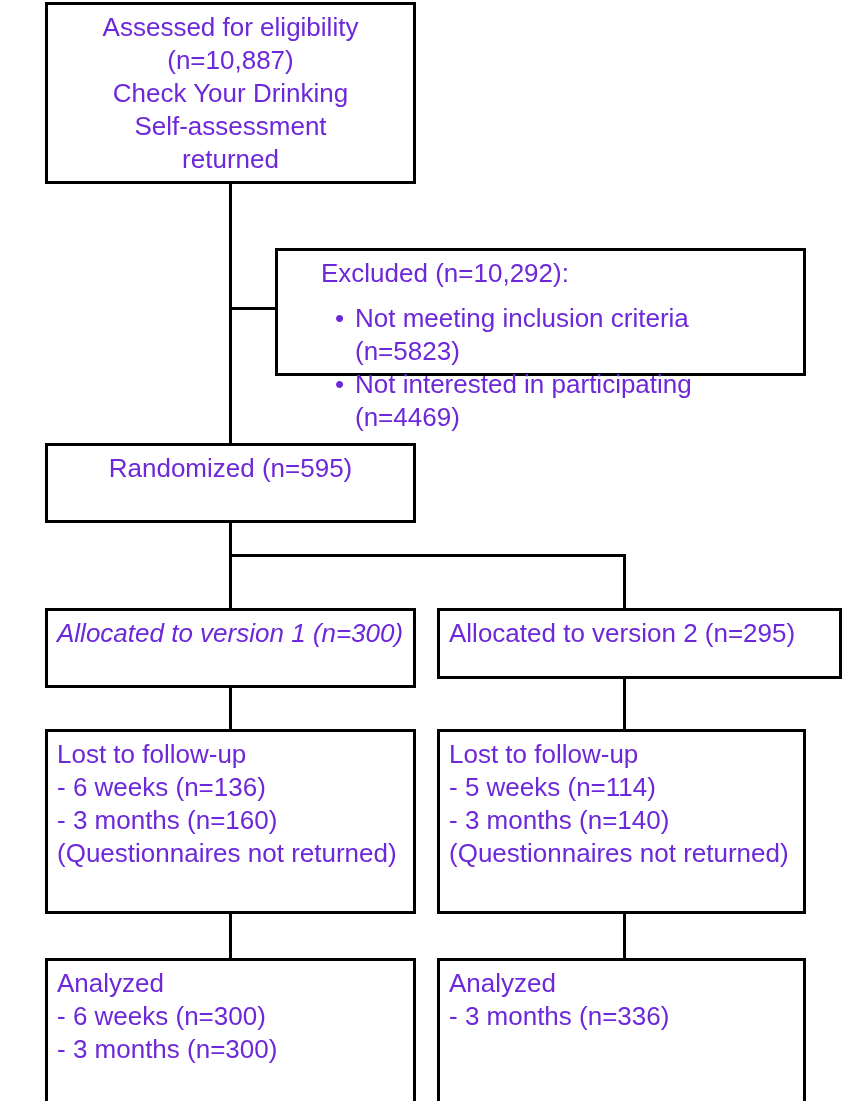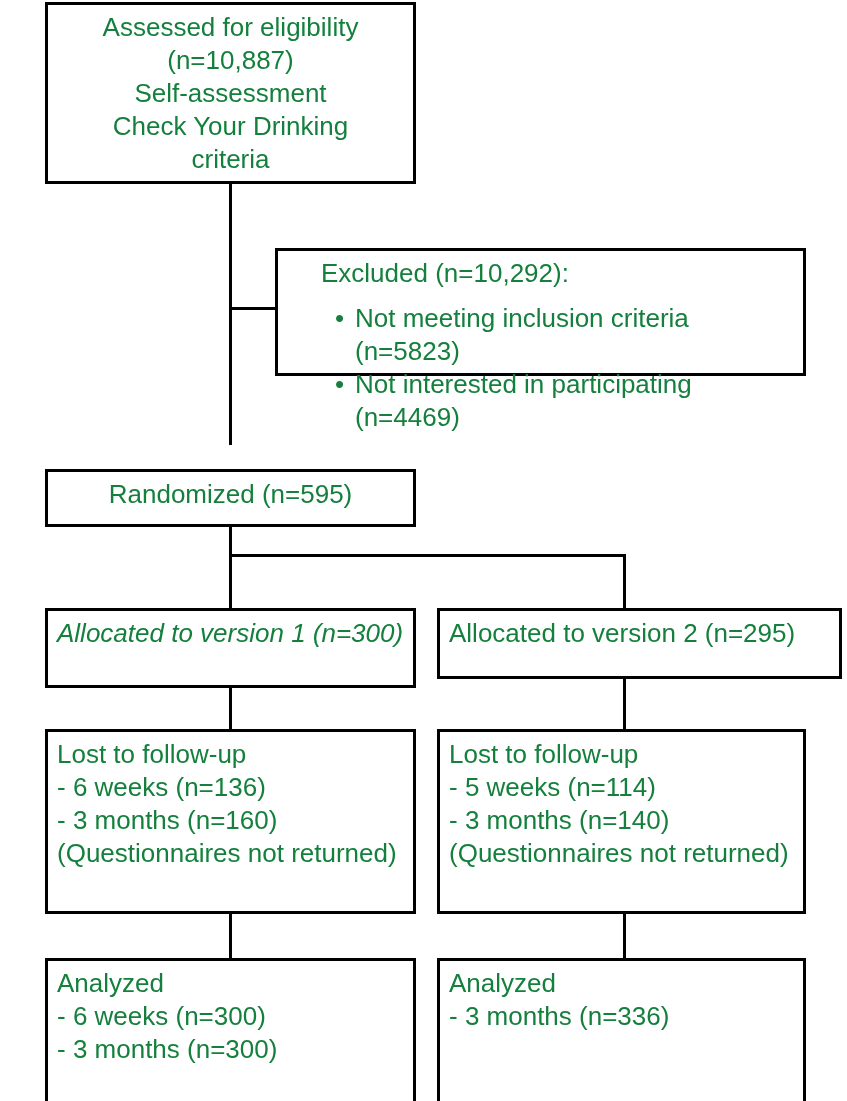--- a/index.html
+++ b/index.html
@@ -19,21 +19,21 @@
     overflow: hidden;
     background: #ffffff;
   }
   .box {
     position: absolute;
     box-sizing: border-box;
     border: 3px solid #000000;
     background: #ffffff;
     font-size: 26px;
     line-height: 33px;
-    color: #15803d;
+    color: #6d28d9;
     z-index: 2;
   }
   .box .inner {
     padding: 6px 9px 0 9px;
   }
   .center .inner {
     text-align: center;
   }
   .left .inner {
     text-align: left;
@@ -42,21 +42,21 @@
     position: absolute;
     background: #000000;
     z-index: 1;
   }
   .vline { width: 3px; }
   .hline { height: 3px; }
 
   
   #box-assessed      { left: 45px;  top: 2px;    width: 371px; height: 182px; }
   #box-excluded      { left: 275px; top: 248px;  width: 531px; height: 128px; padding-left: 34px; }
-  #box-randomized    { left: 45px;  top: 469px;  width: 371px; height: 58px;  }
+  #box-randomized    { left: 45px;  top: 443px;  width: 371px; height: 80px;  }
   #box-alloc-1       { left: 45px;  top: 608px;  width: 371px; height: 80px; font-style: italic;  }
   #box-alloc-2       { left: 437px; top: 608px;  width: 405px; height: 71px;  }
   #box-lost-1        { left: 45px;  top: 729px;  width: 371px; height: 185px; }
   #box-lost-2        { left: 437px; top: 729px;  width: 369px; height: 185px; }
   #box-analyzed-1    { left: 45px;  top: 958px;  width: 371px; height: 152px; }
   #box-analyzed-2    { left: 437px; top: 958px;  width: 369px; height: 152px; }
 
   
   #conn-assessed-randomized { left: 229px; top: 183px; height: 262px; }
   #conn-excluded-stub       { left: 229px; top: 307px; width: 48px;  }
@@ -98,23 +98,23 @@
   <div class="line vline" id="conn-split-right-down"></div>
   <div class="line vline" id="conn-alloc1-lost1"></div>
   <div class="line vline" id="conn-alloc2-lost2"></div>
   <div class="line vline" id="conn-lost1-analyzed1"></div>
   <div class="line vline" id="conn-lost2-analyzed2"></div>
 
   <div class="box center" id="box-assessed">
     <div class="inner">
       <div>Assessed for eligibility</div>
       <div>(n=10,887)</div>
+      <div>Check Your Drinking</div>
       <div>Self-assessment</div>
-      <div>Check Your Drinking</div>
-      <div>criteria</div>
+      <div>returned</div>
     </div>
   </div>
 
   <div class="box left" id="box-excluded">
     <div class="inner">
       <div>Excluded (n=10,292):</div>
       <ul class="bullet-list">
         <li>Not meeting inclusion criteria (n=5823)</li>
         <li>Not interested in participating (n=4469)</li>
       </ul>

